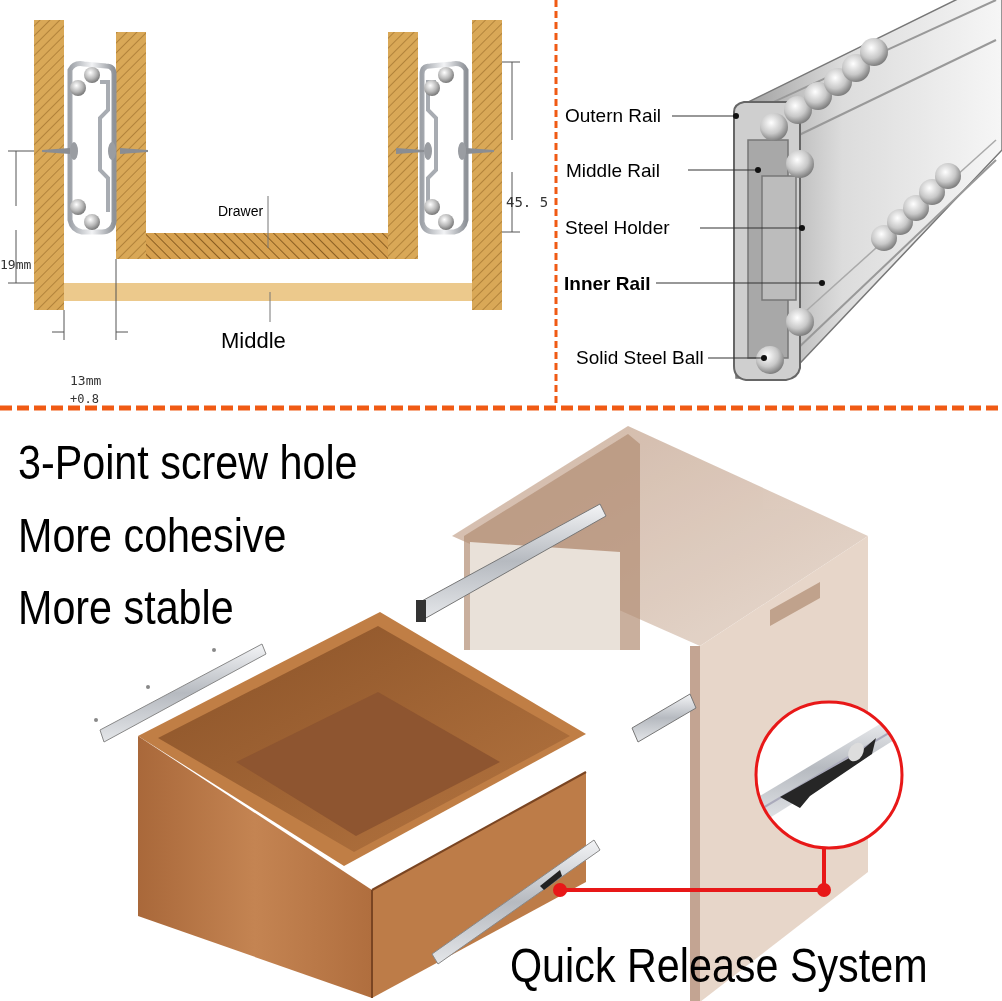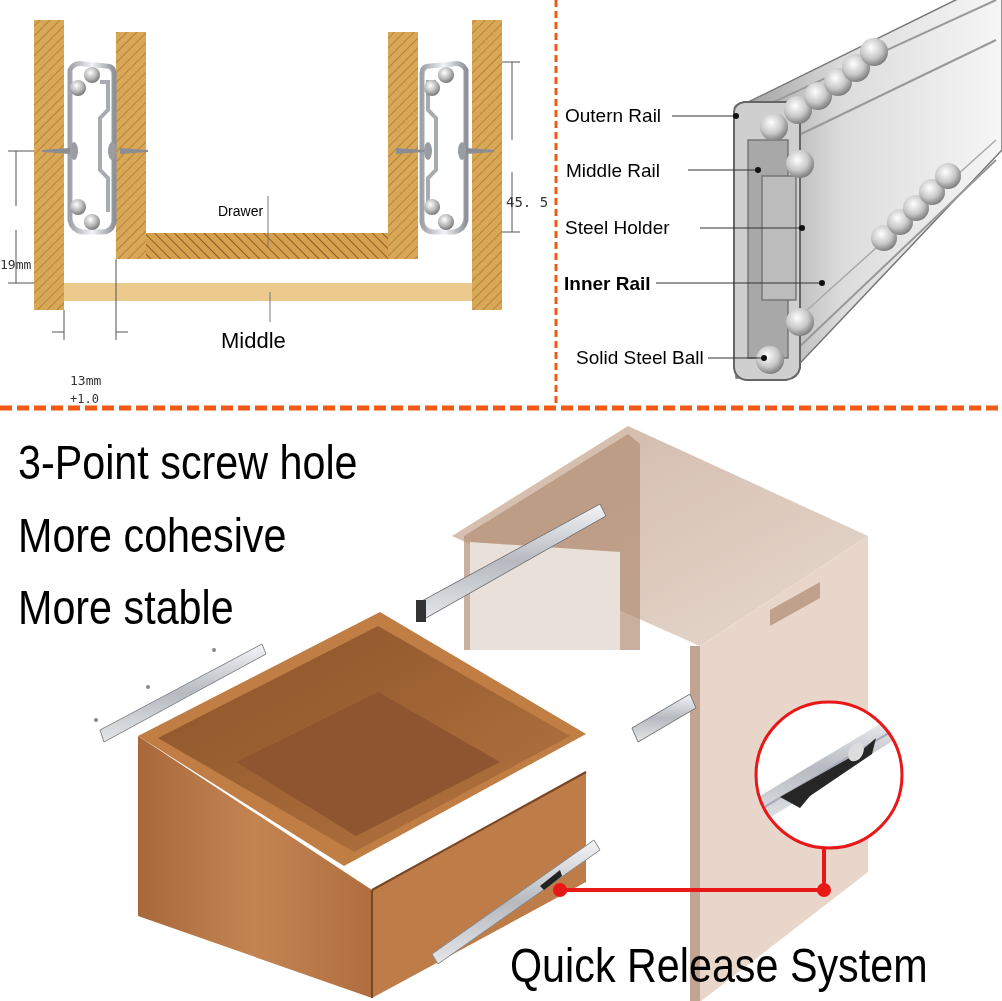--- a/index.html
+++ b/index.html
@@ -93,21 +93,21 @@
 
       <line x1="268" y1="196" x2="268" y2="248" stroke="#777"></line>
       <line x1="270" y1="292" x2="270" y2="322" stroke="#777"></line>
     </g>
   </svg>
 
   <div class="lbl" style="left:218px;top:167px;font-size:14px;margin-top:36px;">Drawer</div>
   <div class="lbl" style="left:221px;top:328px;font-size:22px;">Middle</div>
   <div class="dim" style="left:0px;top:209px;font-size:13px;">19mm</div>
   <div class="dim" style="left:70px;top:325px;font-size:13px;">13mm</div>
-  <div class="dim" style="left:70px;top:344px;font-size:12px;">+1.0</div>
+  <div class="dim" style="left:70px;top:344px;font-size:12px;">+0.8</div>
   <div class="dim" style="left:506px;top:146px;font-size:14px;">45. 5</div>
 </div>
 
 <div class="abs" style="left:556px;top:0;width:446px;height:404px;">
   <svg width="446" height="404">
     <defs>
       <radialGradient id="ball2" cx="40%" cy="35%" r="65%">
         <stop offset="0" stop-color="#ffffff"></stop>
         <stop offset="0.6" stop-color="#c8c8c8"></stop>
         <stop offset="1" stop-color="#808080"></stop>

